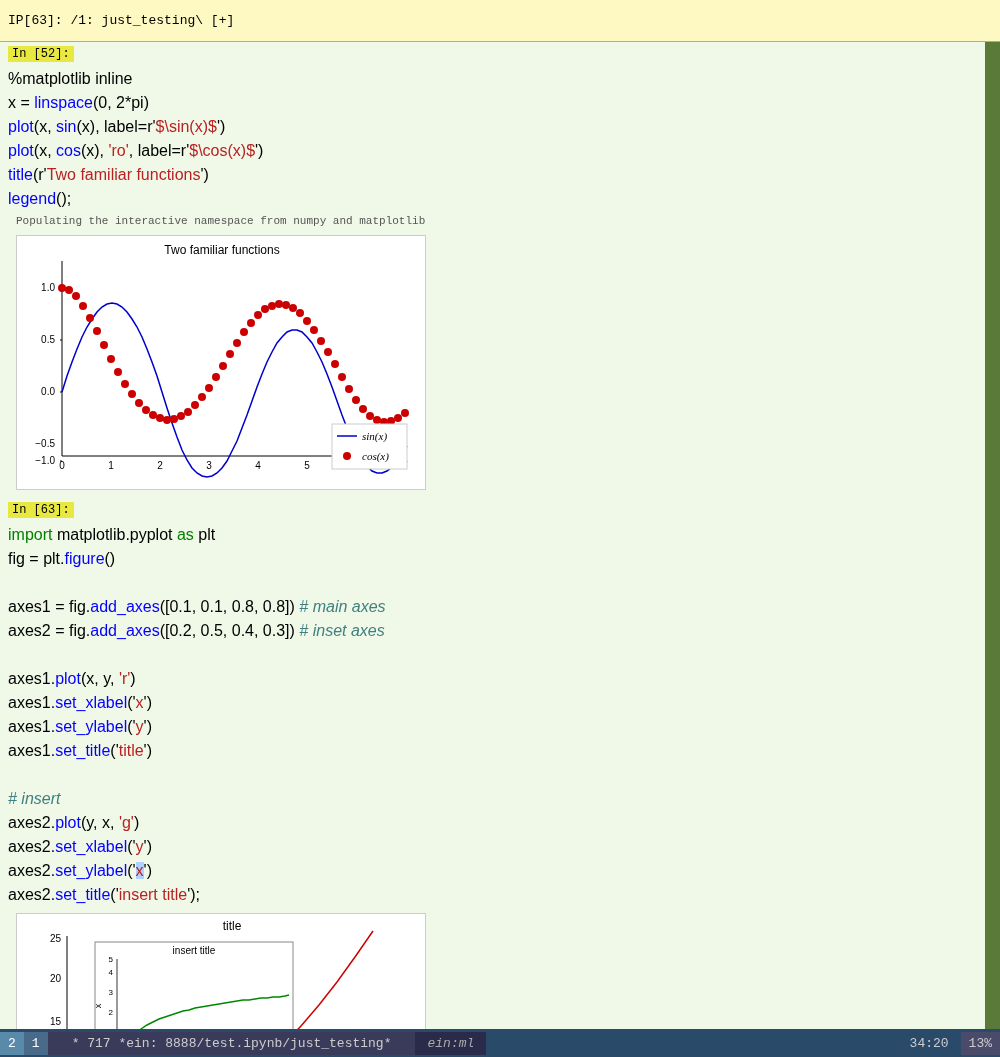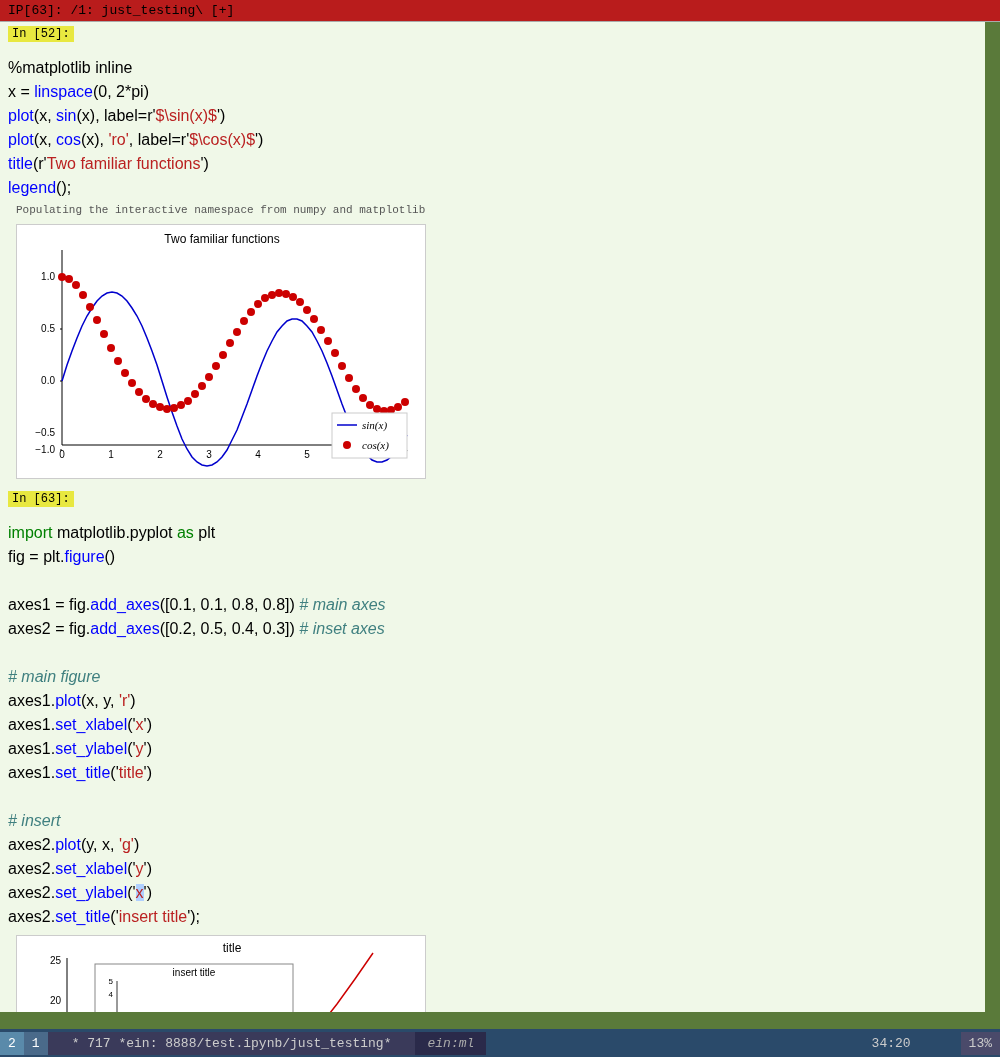--- a/index.html
+++ b/index.html
@@ -6,43 +6,43 @@
     body {
       background: #5a7a3a;
       font-family: 'Courier New', Courier, monospace;
       font-size: 13px;
       width: 1000px;
       height: 1057px;
       overflow: hidden;
       position: relative;
     }
     .title-bar {
-      background: #b91c1c;
+      background: #fef9c3;
       color: #000;
-      padding: 3px 8px;
+      padding: 13px 8px;
       font-size: 13px;
       border-bottom: 1px solid #aaa;
     }
     .notebook-area {
       background: #f0f8e8;
       width: 985px;
       margin: 0;
       height: 990px;
       overflow: hidden;
     }
     .cell {
       padding: 4px 8px;
     }
     .cell-in-label {
       background: #e8e840;
       color: #000;
       display: inline-block;
       padding: 1px 4px;
       font-size: 12px;
-      margin-bottom: 12px;
+      margin-bottom: 3px;
     }
     .code-block {
       font-family: Liberation Sans, sans-serif;
       font-size: 16px;
       line-height: 1.5;
       padding: 2px 0;
     }
     .kw { color: #008000; }
     .str { color: #ba2121; }
     .func { color: #0000ff; }
@@ -90,21 +90,20 @@
       background: #2a2a4a;
       padding: 4px 12px;
       color: #aaa;
       font-size: 13px;
       font-style: italic;
     }
     .status-right {
       display: flex;
       align-items: center;
       margin-left: auto;
-      gap: 38px;
     }
     .status-pos {
       padding: 4px 12px;
       color: #ccc;
     }
     .status-pct {
       background: #4a4a6a;
       padding: 4px 8px;
       color: #ccc;
     }
@@ -222,21 +221,20 @@
 
   <div class="cell">
     <div class="cell-in-label">In [63]:</div>
     <div class="code-block">
       <div><span class="kw">import</span><span class="plain"> matplotlib.pyplot </span><span class="kw">as</span><span class="plain"> plt</span></div>
       <div><span class="plain">fig</span><span class="plain"> = </span><span class="plain">plt</span><span class="plain">.</span><span class="func">figure</span><span class="plain">()</span></div>
       <div>&nbsp;</div>
       <div><span class="plain">axes1</span><span class="plain"> = </span><span class="plain">fig</span><span class="plain">.</span><span class="func">add_axes</span><span class="plain">([0.1, 0.1, 0.8, 0.8]) </span><span class="comment"># main axes</span></div>
       <div><span class="plain">axes2</span><span class="plain"> = </span><span class="plain">fig</span><span class="plain">.</span><span class="func">add_axes</span><span class="plain">([0.2, 0.5, 0.4, 0.3]) </span><span class="comment"># inset axes</span></div>
       <div>&nbsp;</div>
-      <div><span class="comment"># main figure</span></div>
       <div><span class="plain">axes1</span><span class="plain">.</span><span class="func">plot</span><span class="plain">(x, y, </span><span class="str">'r'</span><span class="plain">)</span></div>
       <div><span class="plain">axes1</span><span class="plain">.</span><span class="func">set_xlabel</span><span class="plain">('</span><span class="str">x</span><span class="plain">')</span></div>
       <div><span class="plain">axes1</span><span class="plain">.</span><span class="func">set_ylabel</span><span class="plain">('</span><span class="str">y</span><span class="plain">')</span></div>
       <div><span class="plain">axes1</span><span class="plain">.</span><span class="func">set_title</span><span class="plain">('</span><span class="str">title</span><span class="plain">')</span></div>
       <div>&nbsp;</div>
       <div><span class="comment"># insert</span></div>
       <div><span class="plain">axes2</span><span class="plain">.</span><span class="func">plot</span><span class="plain">(y, x, </span><span class="str">'g'</span><span class="plain">)</span></div>
       <div><span class="plain">axes2</span><span class="plain">.</span><span class="func">set_xlabel</span><span class="plain">('</span><span class="str">y</span><span class="plain">')</span></div>
       <div><span class="plain">axes2</span><span class="plain">.</span><span class="func">set_ylabel</span><span class="plain">('</span><span class="str"><span style="background:#b0d0ff">x</span></span><span class="plain">')</span></div>
       <div><span class="plain">axes2</span><span class="plain">.</span><span class="func">set_title</span><span class="plain">('</span><span class="str">insert title</span><span class="plain">');</span></div>

